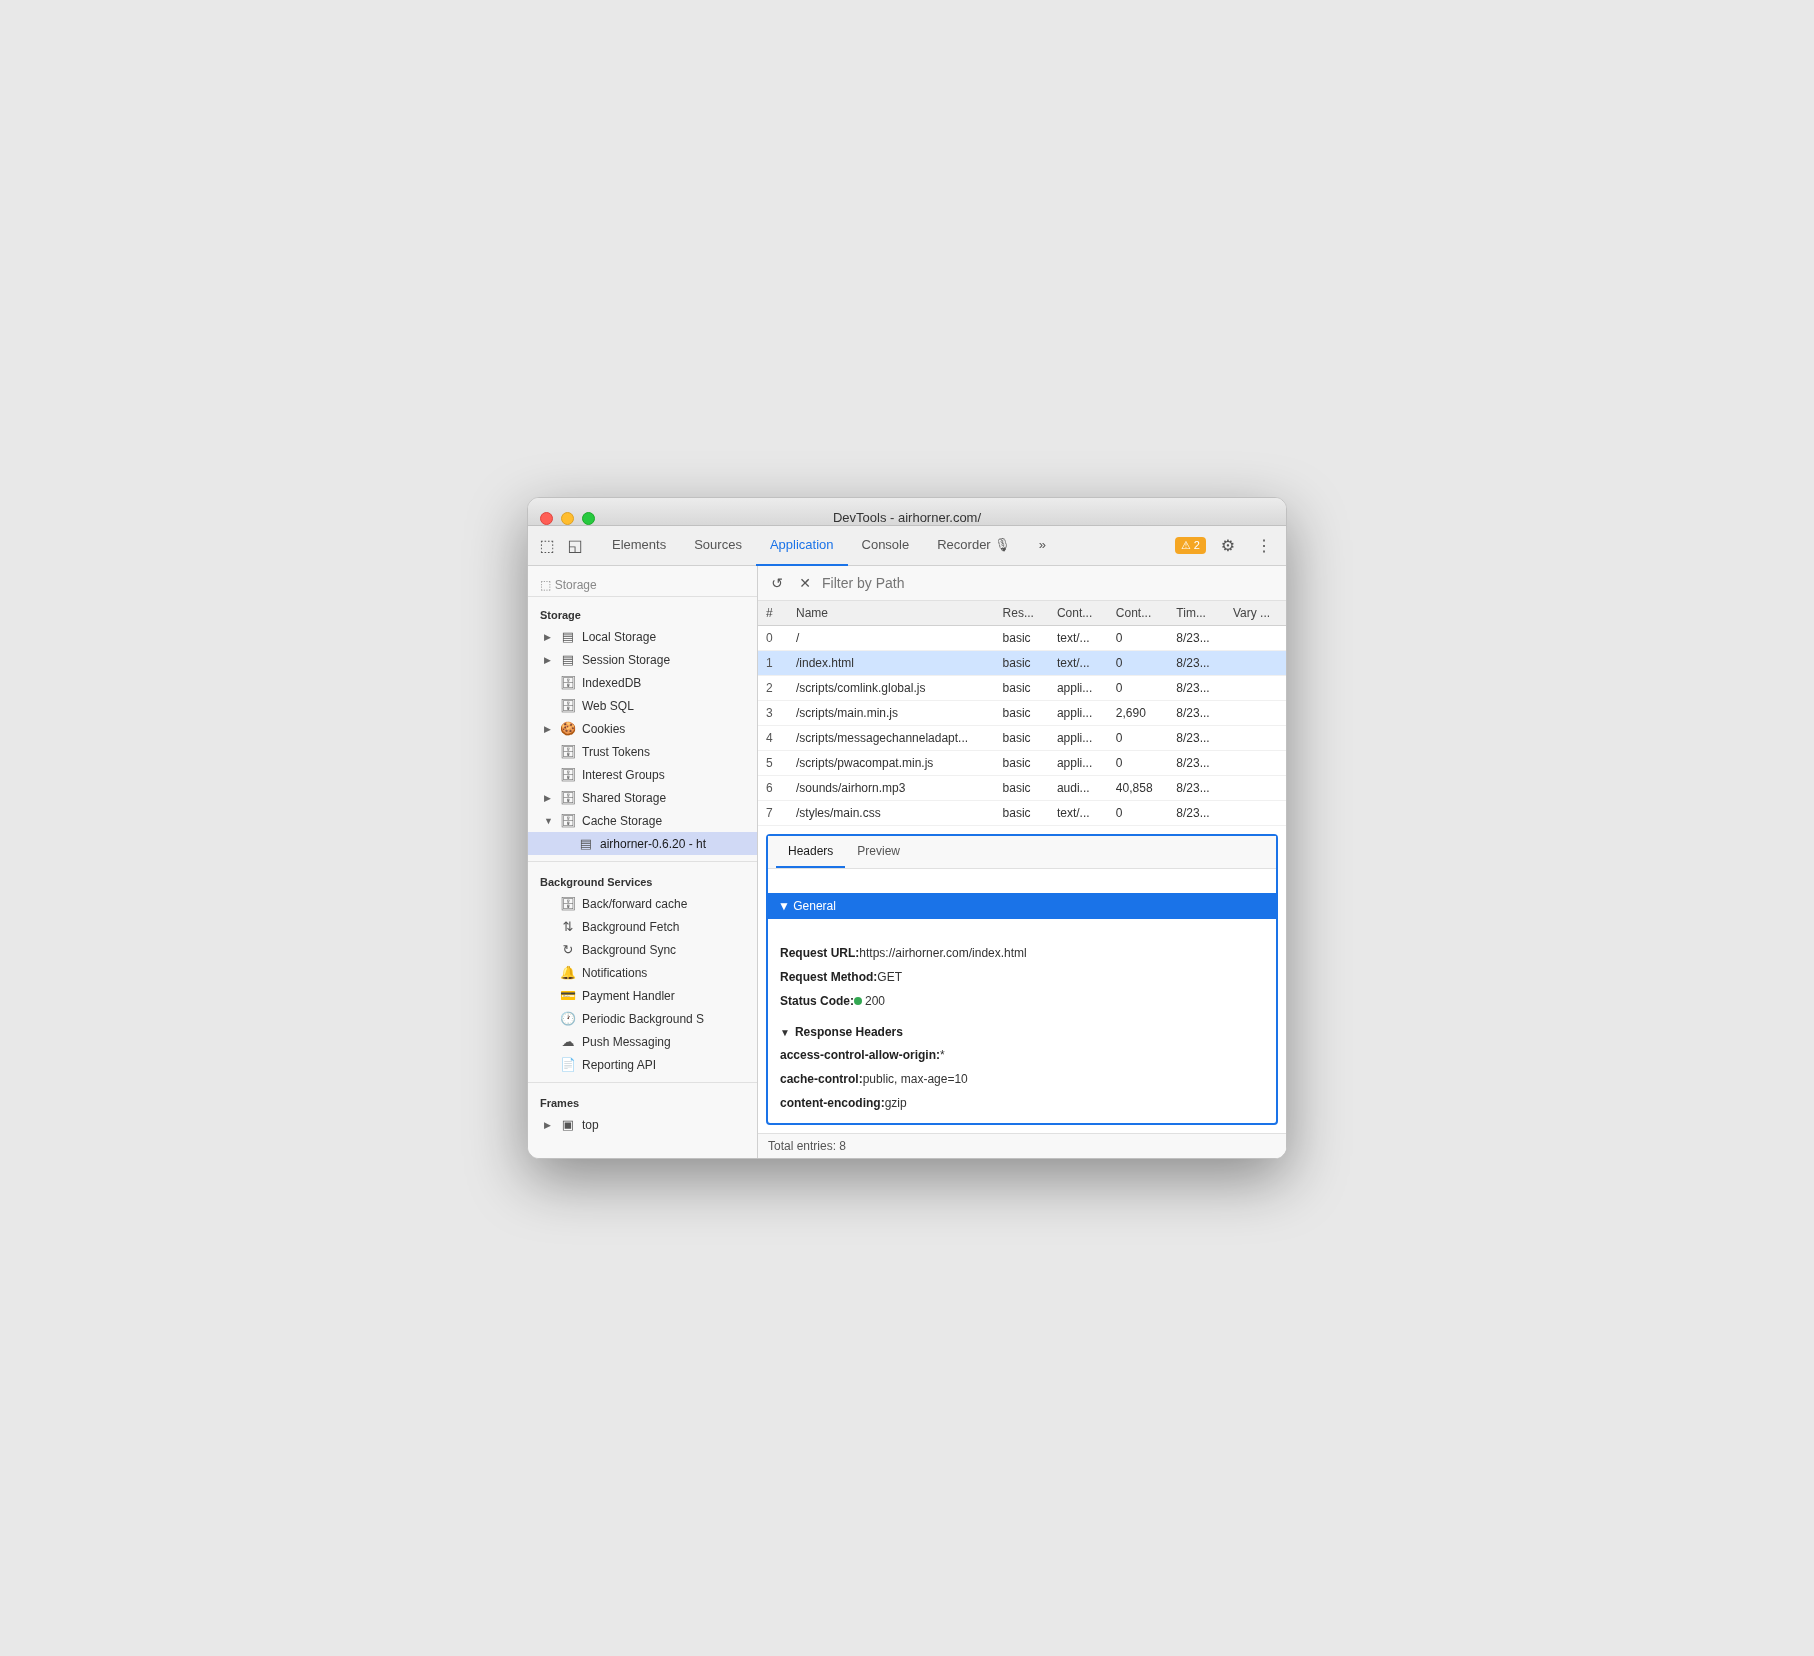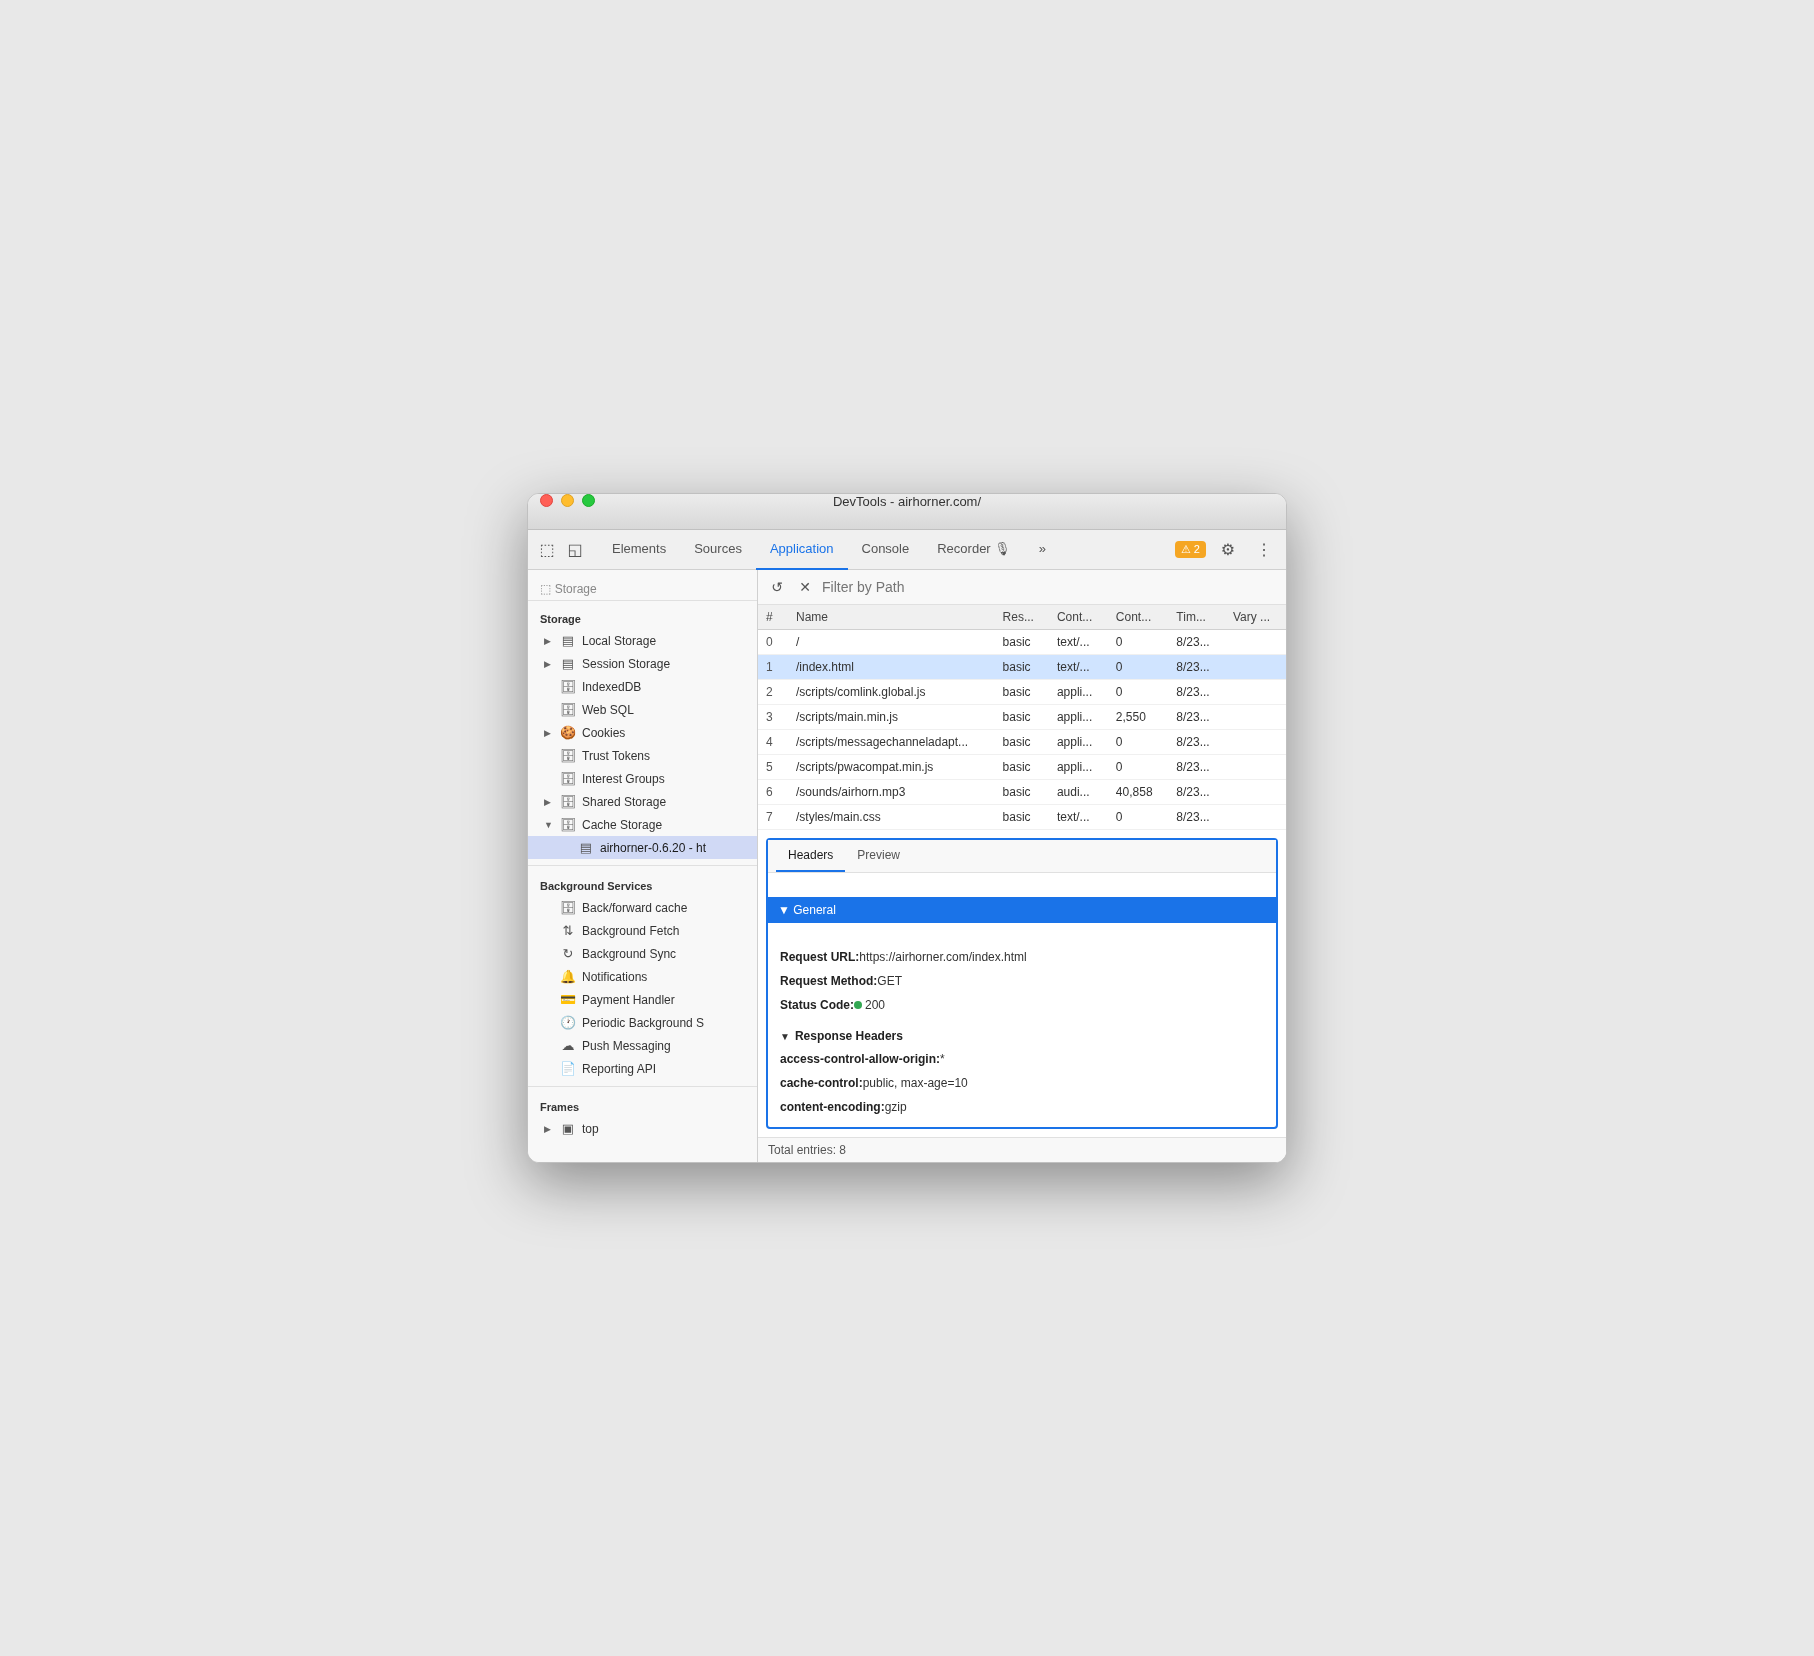--- a/index.html
+++ b/index.html
@@ -15,23 +15,23 @@
       width: 760px;
       background: #f5f5f5;
       border-radius: 12px;
       box-shadow: 0 20px 60px rgba(0,0,0,0.4);
       overflow: hidden;
       border: 1px solid #c0c0c0;
     }
     
     .titlebar {
       background: linear-gradient(to bottom, #ececec, #d8d8d8);
-      height: 36px;
-      display: flex;
-      align-items: flex-start;
+      height: 28px;
+      display: flex;
+      align-items: flex-end;
       padding: 0 12px;
       border-bottom: 1px solid #c0c0c0;
       position: relative;
     }
     .traffic-lights {
       display: flex;
       gap: 8px;
       align-items: center;
     }
     .tl {
@@ -535,21 +535,21 @@
                 <td>appli...</td>
                 <td>0</td>
                 <td>8/23...</td>
                 <td></td>
               </tr>
               <tr>
                 <td>3</td>
                 <td>/scripts/main.min.js</td>
                 <td>basic</td>
                 <td>appli...</td>
-                <td>2,550</td>
+                <td>2,690</td>
                 <td>8/23...</td>
                 <td></td>
               </tr>
               <tr>
                 <td>4</td>
                 <td>/scripts/messagechanneladapt...</td>
                 <td>basic</td>
                 <td>appli...</td>
                 <td>0</td>
                 <td>8/23...</td>

